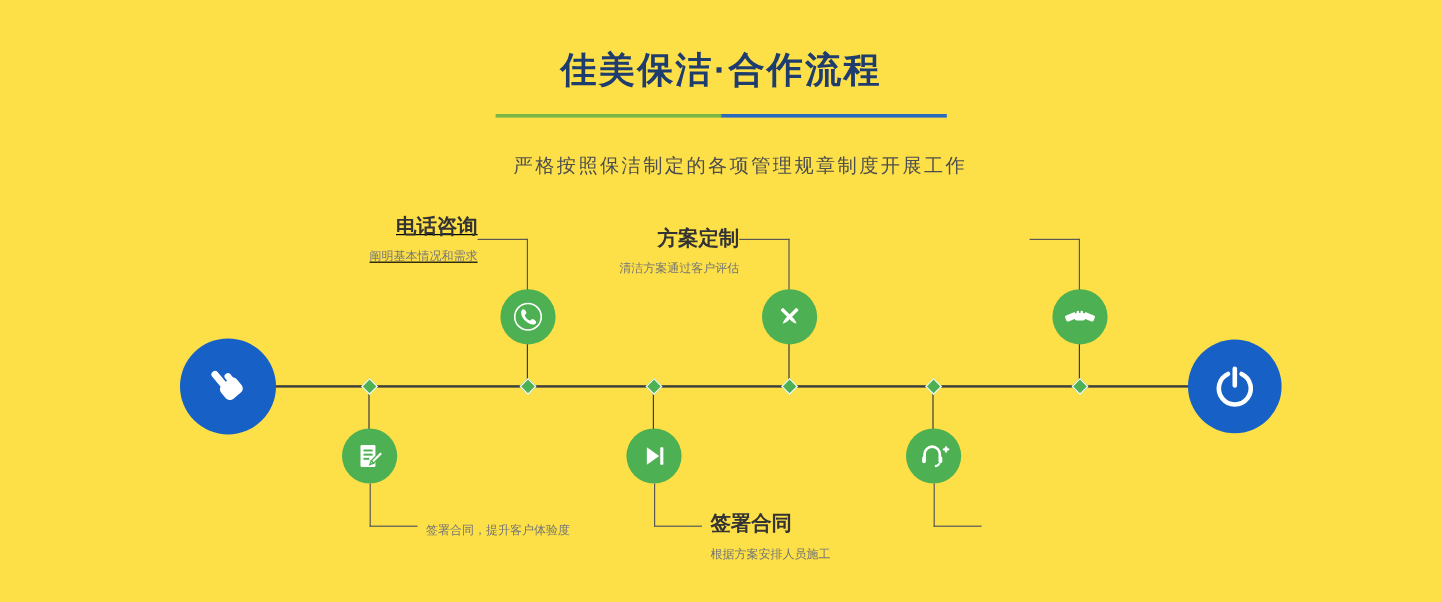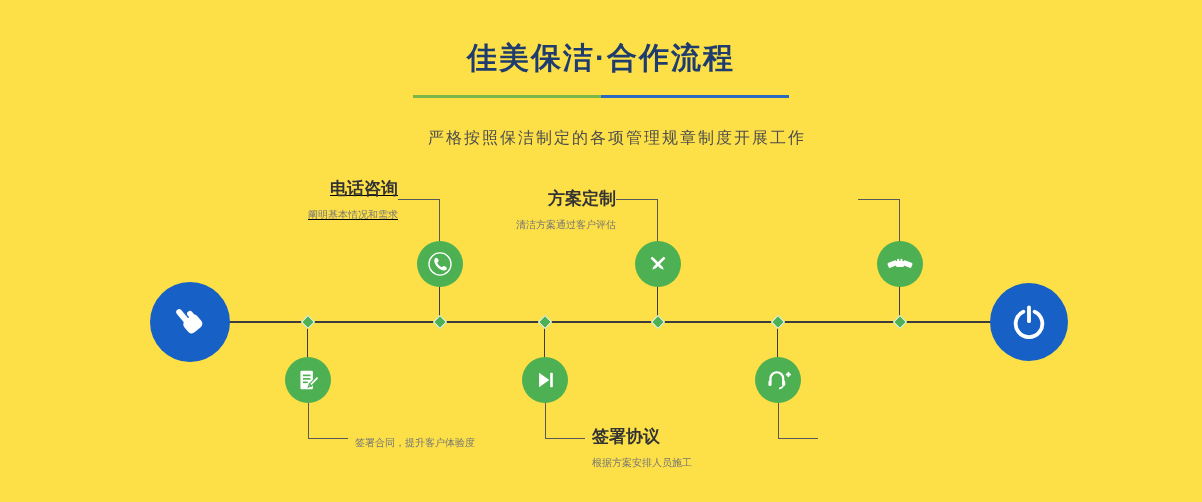--- a/index.html
+++ b/index.html
@@ -141,21 +141,21 @@
   <div class="circle green" style="left:522px;top:357px;">
     <svg width="26" height="26" viewBox="0 0 24 24">
       <g fill="#fff">
         <path d="M6.5 5.2v13.6L16 12z"></path>
         <rect x="16.8" y="5.2" width="2.4" height="13.6" rx="0.7"></rect>
       </g>
     </svg>
   </div>
   <div class="l-bottom" style="left:545px;top:403px;width:40px;height:36px;"></div>
   <div class="bottom-label" style="left:592px;top:427px;width:240px;">
-    <div class="step-title">签署协议</div>
+    <div class="step-title">签署合同</div>
     <div class="step-desc">根据方案安排人员施工</div>
   </div>
 
   <div class="circle green" style="left:755px;top:357px;">
     <svg width="28" height="28" viewBox="0 0 24 24">
       <g fill="#fff">
         <path d="M4.6 13.2v-2.4a6.4 6.4 0 0 1 12.8 0v2.4h-1.9v-2.4a4.5 4.5 0 0 0-9 0v2.4z"></path>
         <rect x="3.8" y="12.2" width="2.7" height="5" rx="1.3"></rect>
         <rect x="15.5" y="12.2" width="2.7" height="5" rx="1.3"></rect>
         <path d="M16.9 17.2c-.3 1.7-1.9 2.7-4 2.9v-1.6c1.4-.15 2.3-.7 2.5-1.5z"></path>

